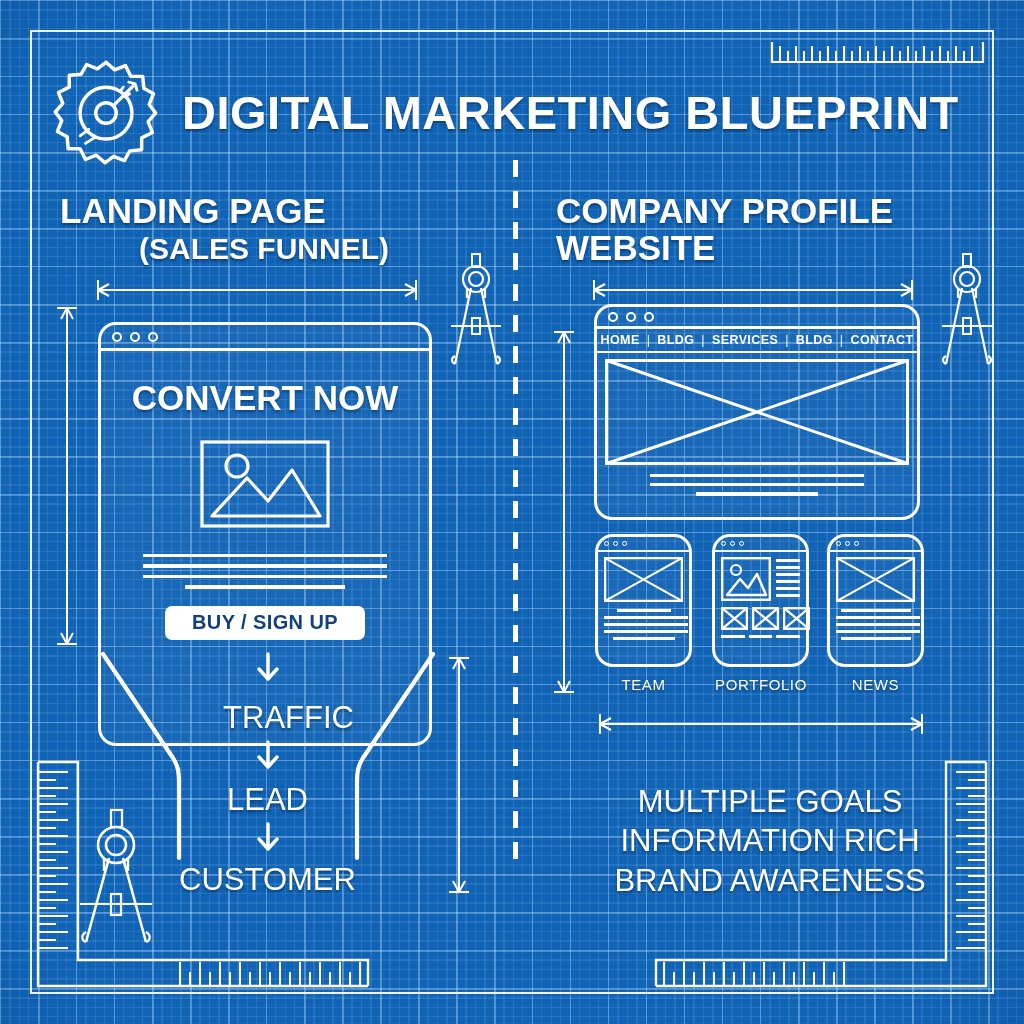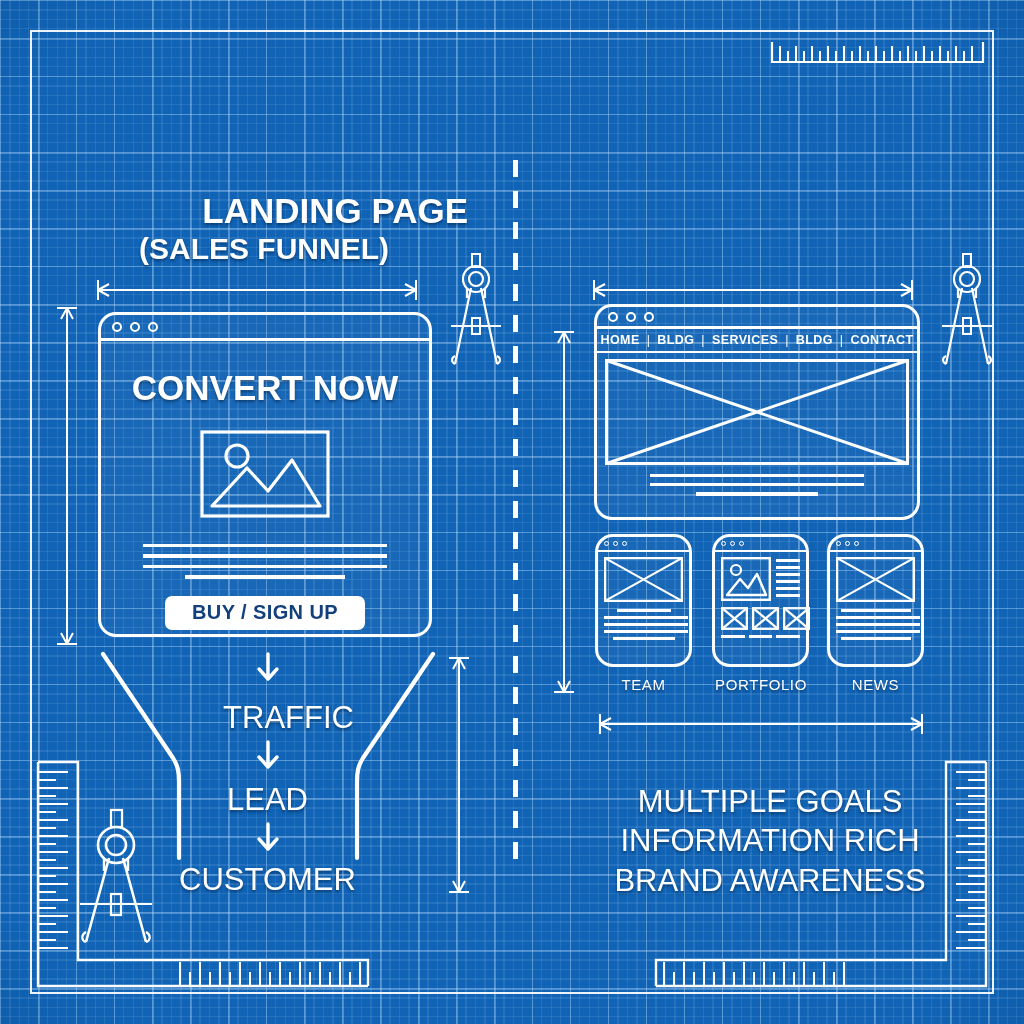--- a/index.html
+++ b/index.html
@@ -37,21 +37,21 @@
   #header { position:absolute; left:52px; top:58px; display:flex; align-items:center; gap:22px; }
   #gear-icon { width:108px; height:108px; flex:0 0 auto; }
   #title {
     font-size:47px; font-weight:700; letter-spacing:0.5px;
     color:#fff; white-space:nowrap;
     text-shadow:0 2px 3px rgba(2,25,55,0.55);
   }
 
   
   .col-title {
-    position:absolute; text-align:right; color:#fff; font-weight:700;
+    position:absolute; text-align:left; color:#fff; font-weight:700;
     line-height:1.06; text-shadow:0 2px 3px rgba(2,25,55,0.5);
   }
   #left-title  { left:60px;  top:192px; width:408px; font-size:35px; }
   #left-sub    { left:60px;  top:232px; width:408px; font-size:30px; position:absolute; text-align:center; font-weight:700; color:#fff; text-shadow:0 2px 3px rgba(2,25,55,0.5); }
   #right-title { left:556px; top:192px; width:430px; font-size:35px; }
 
   
   #divider {
     position:absolute; left:513px; top:160px; bottom:160px; width:5px;
     background:repeating-linear-gradient(to bottom, #ffffff 0 17px, rgba(0,0,0,0) 17px 31px);
@@ -62,21 +62,21 @@
     position:absolute;
     border:3.2px solid #fff; border-radius:18px;
     background:rgba(255,255,255,0.035);
   }
   .titlebar { height:26px; border-bottom:3px solid #fff; display:flex; align-items:center; padding-left:11px; gap:8px; }
   .titlebar.small { height:15px; border-bottom-width:2.2px; padding-left:6px; gap:4px; }
   .dot { width:10px; height:10px; border-radius:50%; border:2.4px solid #fff; }
   .dot.small { width:5px; height:5px; border-width:1.6px; }
 
   
-  #lp { left:98px; top:312px; width:334px; height:325px; }
+  #lp { left:98px; top:322px; width:334px; height:424px; }
   #lp-head {
     text-align:center; color:#fff; font-weight:700; font-size:35px;
     margin-top:27px; text-shadow:0 2px 3px rgba(2,25,55,0.5);
   }
   #lp-img { width:130px; height:88px; margin:22px auto 0; }
   .line { background:#fff; height:3.4px; margin:0 auto; }
   #lp-lines { margin-top:26px; }
   #lp-lines .line { margin-bottom:7px; }
   #cta {
     width:200px; margin:17px auto 8px; height:34px; border-radius:7px; background:#fff;
@@ -136,35 +136,52 @@
   svg { display:block; overflow:visible; }
   .st { stroke:#fff; fill:none; }
 </style>
 </head>
 <body>
 
 <div id="stage">
 
   <div id="frame"></div>
 
+  <div id="header">
+    <svg id="gear-icon" viewBox="0 0 100 100">
+      <path class="st" stroke-width="3.2" stroke-linejoin="round" d="
+        M50 4 L58 11 L68 7 L73 17 L84 17 L85 28 L94 33 L90 43 L96 51 L89 59 L93 69 L83 74 L83 85 L72 86 L67 95 L57 91 L49 97 L41 90 L31 94 L26 84 L15 84 L14 73 L5 68 L9 58 L3 50 L10 42 L6 32 L16 27 L16 16 L27 15 L32 6 L42 10 Z"></path>
+      <circle class="st" stroke-width="3.2" cx="50" cy="51" r="24"></circle>
+      <circle class="st" stroke-width="3.2" cx="50" cy="51" r="9.5"></circle>
+      <path class="st" stroke-width="3" stroke-linecap="round" d="M58 43 L76 25"></path>
+      <path class="st" stroke-width="2.6" stroke-linejoin="round" d="M70 22 L77 24 L79 31"></path>
+      <path class="st" stroke-width="2.6" stroke-linecap="round" d="M63 31 L66 27 M68 36 L72 33"></path>
+      <path class="st" stroke-width="2.6" stroke-linecap="round" d="M26 72 L34 66 M31 79 L39 74"></path>
+    </svg>
+    <div id="title">DIGITAL MARKETING BLUEPRINT</div>
+  </div>
 
   <svg class="ruler" style="left:770px; top:40px;" width="215" height="26">
     <path class="st" stroke-width="2.2" d="M2 2 L2 22 L213 22 L213 2"></path>
     <g stroke="#fff" stroke-width="2">
       <path d="M10 22 L10 6 M18 22 L18 11 M26 22 L26 6 M34 22 L34 11 M42 22 L42 6 M50 22 L50 11
                M58 22 L58 6 M66 22 L66 11 M74 22 L74 6 M82 22 L82 11 M90 22 L90 6 M98 22 L98 11
                M106 22 L106 6 M114 22 L114 11 M122 22 L122 6 M130 22 L130 11 M138 22 L138 6
                M146 22 L146 11 M154 22 L154 6 M162 22 L162 11 M170 22 L170 6 M178 22 L178 11
                M186 22 L186 6 M194 22 L194 11 M202 22 L202 6"></path>
     </g>
   </svg>
 
   <div id="left-title" class="col-title">LANDING PAGE</div>
   <div id="left-sub">(SALES FUNNEL)</div>
 
+  <div id="right-title" class="col-title">
+    <div>COMPANY PROFILE</div>
+    <div>WEBSITE</div>
+  </div>
 
   <div id="divider"></div>
 
   <svg style="position:absolute; left:447px; top:252px;" width="58" height="118">
     <rect class="st" stroke-width="2" x="25" y="2" width="8" height="13"></rect>
     <circle class="st" stroke-width="2.2" cx="29" cy="27" r="13"></circle>
     <circle class="st" stroke-width="2.2" cx="29" cy="27" r="7"></circle>
     <path class="st" stroke-width="2.2" d="M24 36 L8 112 M34 36 L50 112"></path>
     <path class="st" stroke-width="2.2" d="M20 37 L20 46 M38 37 L38 46"></path>
     <path class="st" stroke-width="2" d="M4 74 L54 74"></path>

